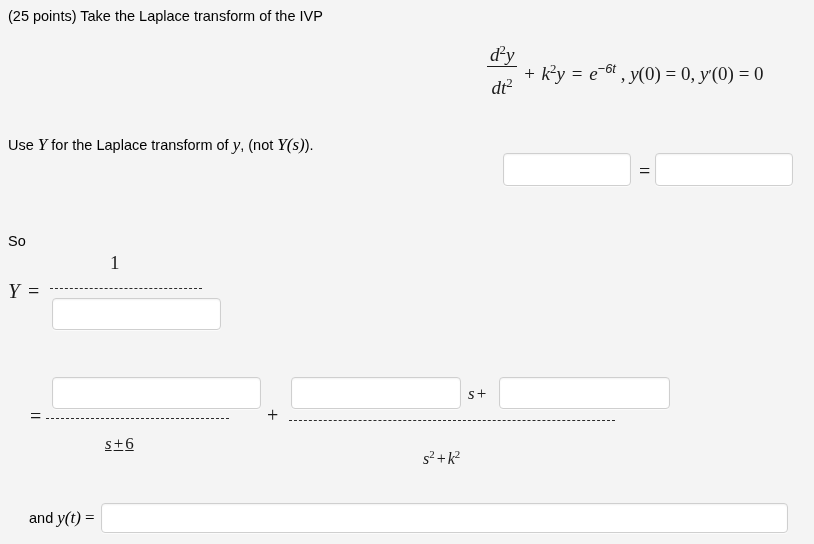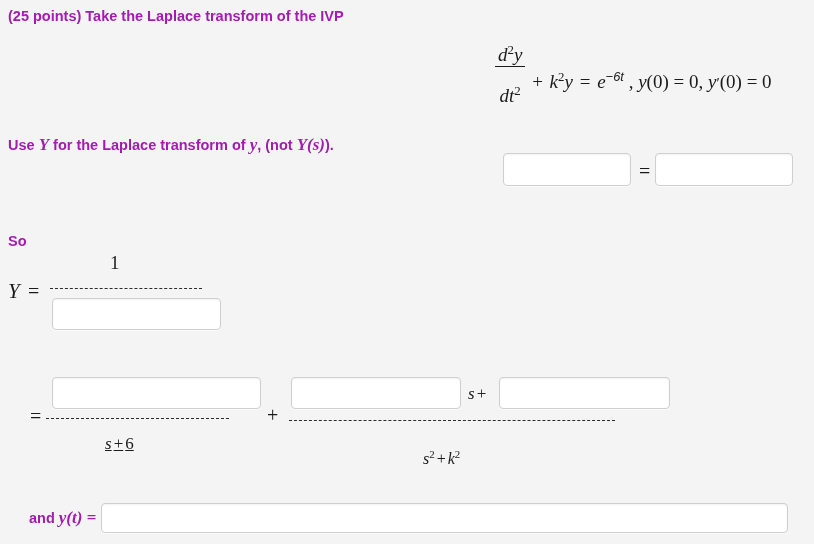--- a/index.html
+++ b/index.html
@@ -44,23 +44,22 @@
   .op {
     font-family: "Liberation Serif", serif;
     font-style: normal;
     padding: 0 2px;
   }
 
   
   .prose {
     font-family: "Liberation Sans", sans-serif;
     font-size: 14.5px;
-    color: #a21caf;
+    color: #000000;
     white-space: nowrap;
-    font-weight: bold;
   }
   .prose .mi {
     font-family: "Liberation Serif", serif;
     font-style: italic;
     font-size: 17px;
   }
 
   
   #display-equation {
     white-space: nowrap;
@@ -78,21 +77,21 @@
     display: block;
     padding: 0 3px;
   }
   .frac-inline .bar {
     display: block;
     border-top: 1.3px solid #1a1a1a;
     margin: 1px 0;
   }
   .frac-inline .den {
     display: block;
-    padding: 16px 3px;
+    padding: 8px 3px;
   }
 
   
   .answer-box {
     box-sizing: border-box;
     background: #ffffff;
     border: 1px solid #cfcfcf;
     border-radius: 4px;
     box-shadow: inset 0 1px 2px rgba(0,0,0,0.055), 0 1px 0 rgba(255,255,255,0.6);
     font-family: "Liberation Sans", sans-serif;
@@ -115,21 +114,21 @@
     font-style: normal;
     font-size: 20px;
     color: #1a1a1a;
   }
 </style>
 </head>
 <body>
 
 <div class="abs prose" id="prompt-line" style="left:8px; top:8px;">(25 points) Take the Laplace transform of the IVP</div>
 
-<div class="abs math-up" id="display-equation" style="left:487px; top:44px;margin-left:8px;">
+<div class="abs math-up" id="display-equation" style="left:487px; top:44px;">
   <span class="frac-inline">
     <span class="num math">d<span class="sup-up">2</span>y</span>
     <span class="bar"></span>
     <span class="den math">dt<span class="sup-up">2</span></span>
   </span>
   <span class="op">+</span>
   <span class="math">k<span class="sup-up">2</span>y</span>
   <span class="op">=</span>
   <span class="math">e<span class="sup">−6t</span></span>
   <span class="math-up">,&nbsp;<span class="math">y</span>(0) = 0,&nbsp;<span class="math">y</span><span style="font-size:0.8em">′</span>(0) = 0</span>

